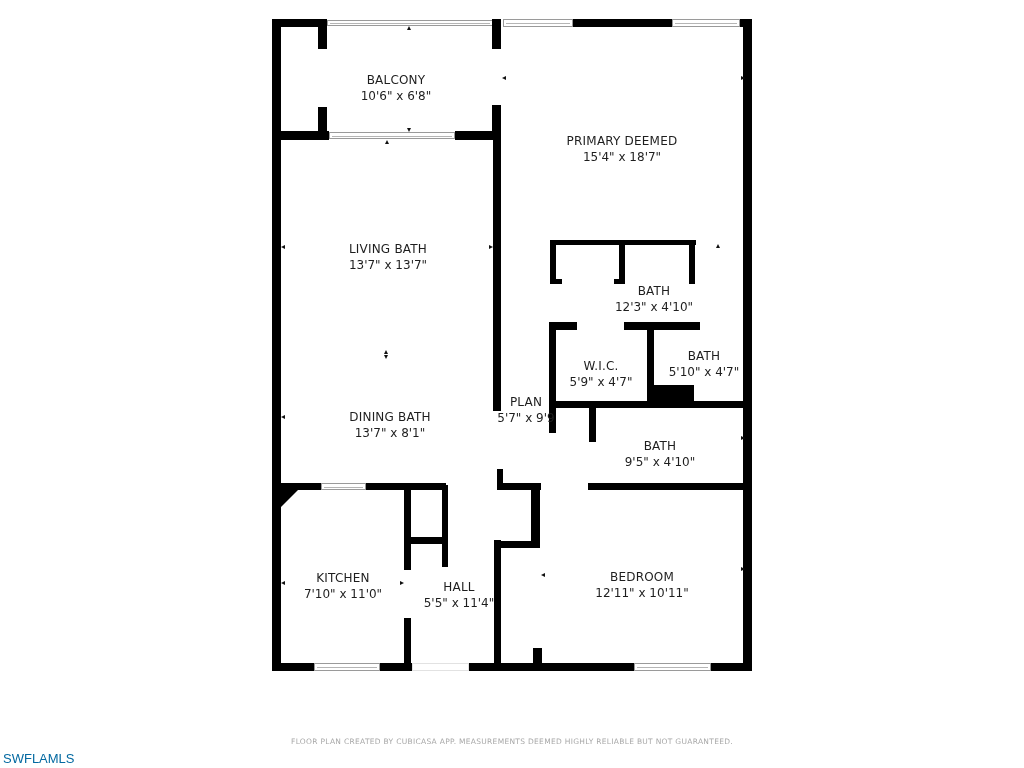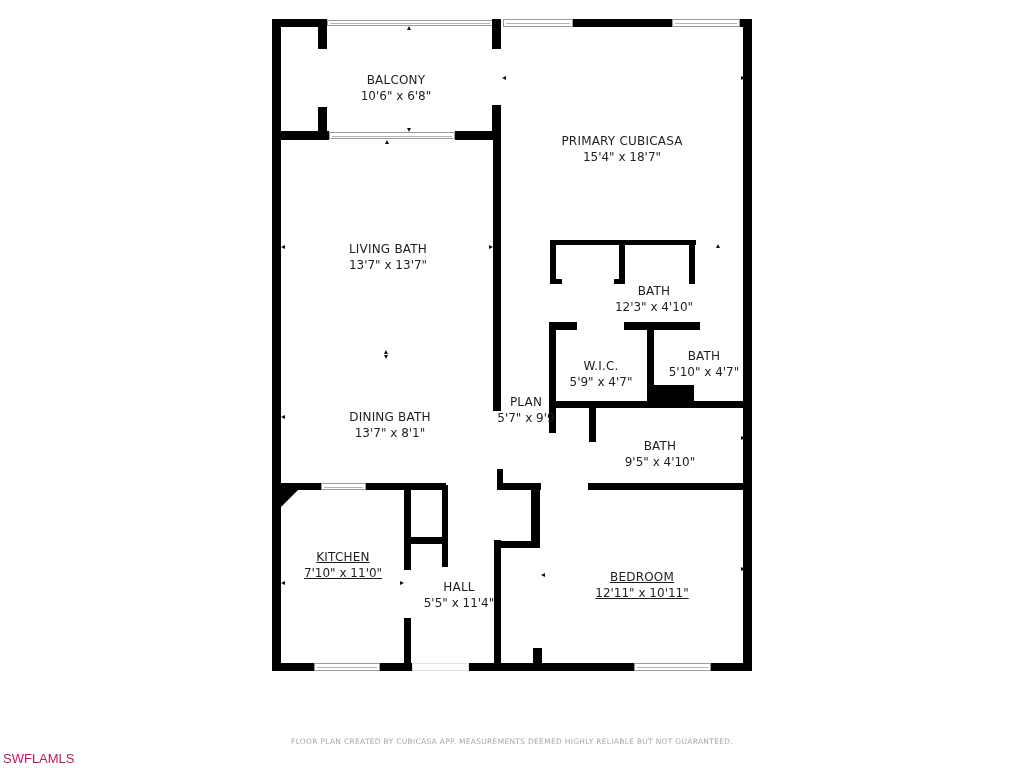--- a/index.html
+++ b/index.html
@@ -21,21 +21,21 @@
     .tick { position: absolute; width: 0; height: 0; }
     .tick.up { border-left: 2.5px solid transparent; border-right: 2.5px solid transparent; border-bottom: 4px solid #111; }
     .tick.down { border-left: 2.5px solid transparent; border-right: 2.5px solid transparent; border-top: 4px solid #111; }
     .tick.left { border-top: 2.5px solid transparent; border-bottom: 2.5px solid transparent; border-right: 4px solid #111; }
     .tick.right { border-top: 2.5px solid transparent; border-bottom: 2.5px solid transparent; border-left: 4px solid #111; }
     .footer-note {
       position: absolute; left: 0; width: 1024px; top: 737px; text-align: center;
       font-size: 7.5px; color: #a8a8a8; letter-spacing: 0.3px;
     }
     .watermark {
-      position: absolute; left: 3px; top: 751px; font-size: 13px; color: #be185d;
+      position: absolute; left: 3px; top: 751px; font-size: 13px; color: #0369a1;
       font-family: "Liberation Sans", sans-serif;
     }
   </style>
 </head>
 <body>
 
 <div class="plan">
 
   <div class="w" style="left:272px;top:19px;width:9px;height:652px;"></div>
   <div class="w" style="left:743px;top:19px;width:9px;height:652px;"></div>
@@ -98,21 +98,21 @@
   <div class="w" style="left:404px;top:485px;width:7px;height:85px;"></div>
   <div class="w" style="left:404px;top:618px;width:7px;height:52px;"></div>
   <div class="w" style="left:408px;top:537px;width:40px;height:7px;"></div>
   <div class="w" style="left:442px;top:485px;width:6px;height:82px;"></div>
 
   <div class="room-label" style="left:396px;top:72px;">
     <span class="name">BALCONY</span>
     <span class="dims">10'6" x 6'8"</span>
   </div>
   <div class="room-label" style="left:622px;top:133px;">
-    <span class="name">PRIMARY CUBICASA</span>
+    <span class="name">PRIMARY DEEMED</span>
     <span class="dims">15'4" x 18'7"</span>
   </div>
   <div class="room-label" style="left:388px;top:241px;">
     <span class="name">LIVING BATH</span>
     <span class="dims">13'7" x 13'7"</span>
   </div>
   <div class="room-label" style="left:654px;top:283px;">
     <span class="name">BATH</span>
     <span class="dims">12'3" x 4'10"</span>
   </div>
@@ -129,29 +129,29 @@
     <span class="dims">5'7" x 9'9</span>
   </div>
   <div class="room-label" style="left:390px;top:409px;">
     <span class="name">DINING BATH</span>
     <span class="dims">13'7" x 8'1"</span>
   </div>
   <div class="room-label" style="left:660px;top:438px;">
     <span class="name">BATH</span>
     <span class="dims">9'5" x 4'10"</span>
   </div>
-  <div class="room-label" style="left:343px;top:549px;text-decoration:underline;">
+  <div class="room-label" style="left:343px;top:570px;">
     <span class="name">KITCHEN</span>
     <span class="dims">7'10" x 11'0"</span>
   </div>
   <div class="room-label" style="left:459px;top:579px;">
     <span class="name">HALL</span>
     <span class="dims">5'5" x 11'4"</span>
   </div>
-  <div class="room-label" style="left:642px;top:569px;text-decoration:underline;">
+  <div class="room-label" style="left:642px;top:569px;">
     <span class="name">BEDROOM</span>
     <span class="dims">12'11" x 10'11"</span>
   </div>
 
   <div class="tick up" style="left:407px;top:26px;"></div>
   <div class="tick down" style="left:407px;top:128px;"></div>
   <div class="tick up" style="left:385px;top:140px;"></div>
   <div class="tick left" style="left:281px;top:245px;"></div>
   <div class="tick right" style="left:489px;top:245px;"></div>
   <div class="tick left" style="left:281px;top:415px;"></div>

